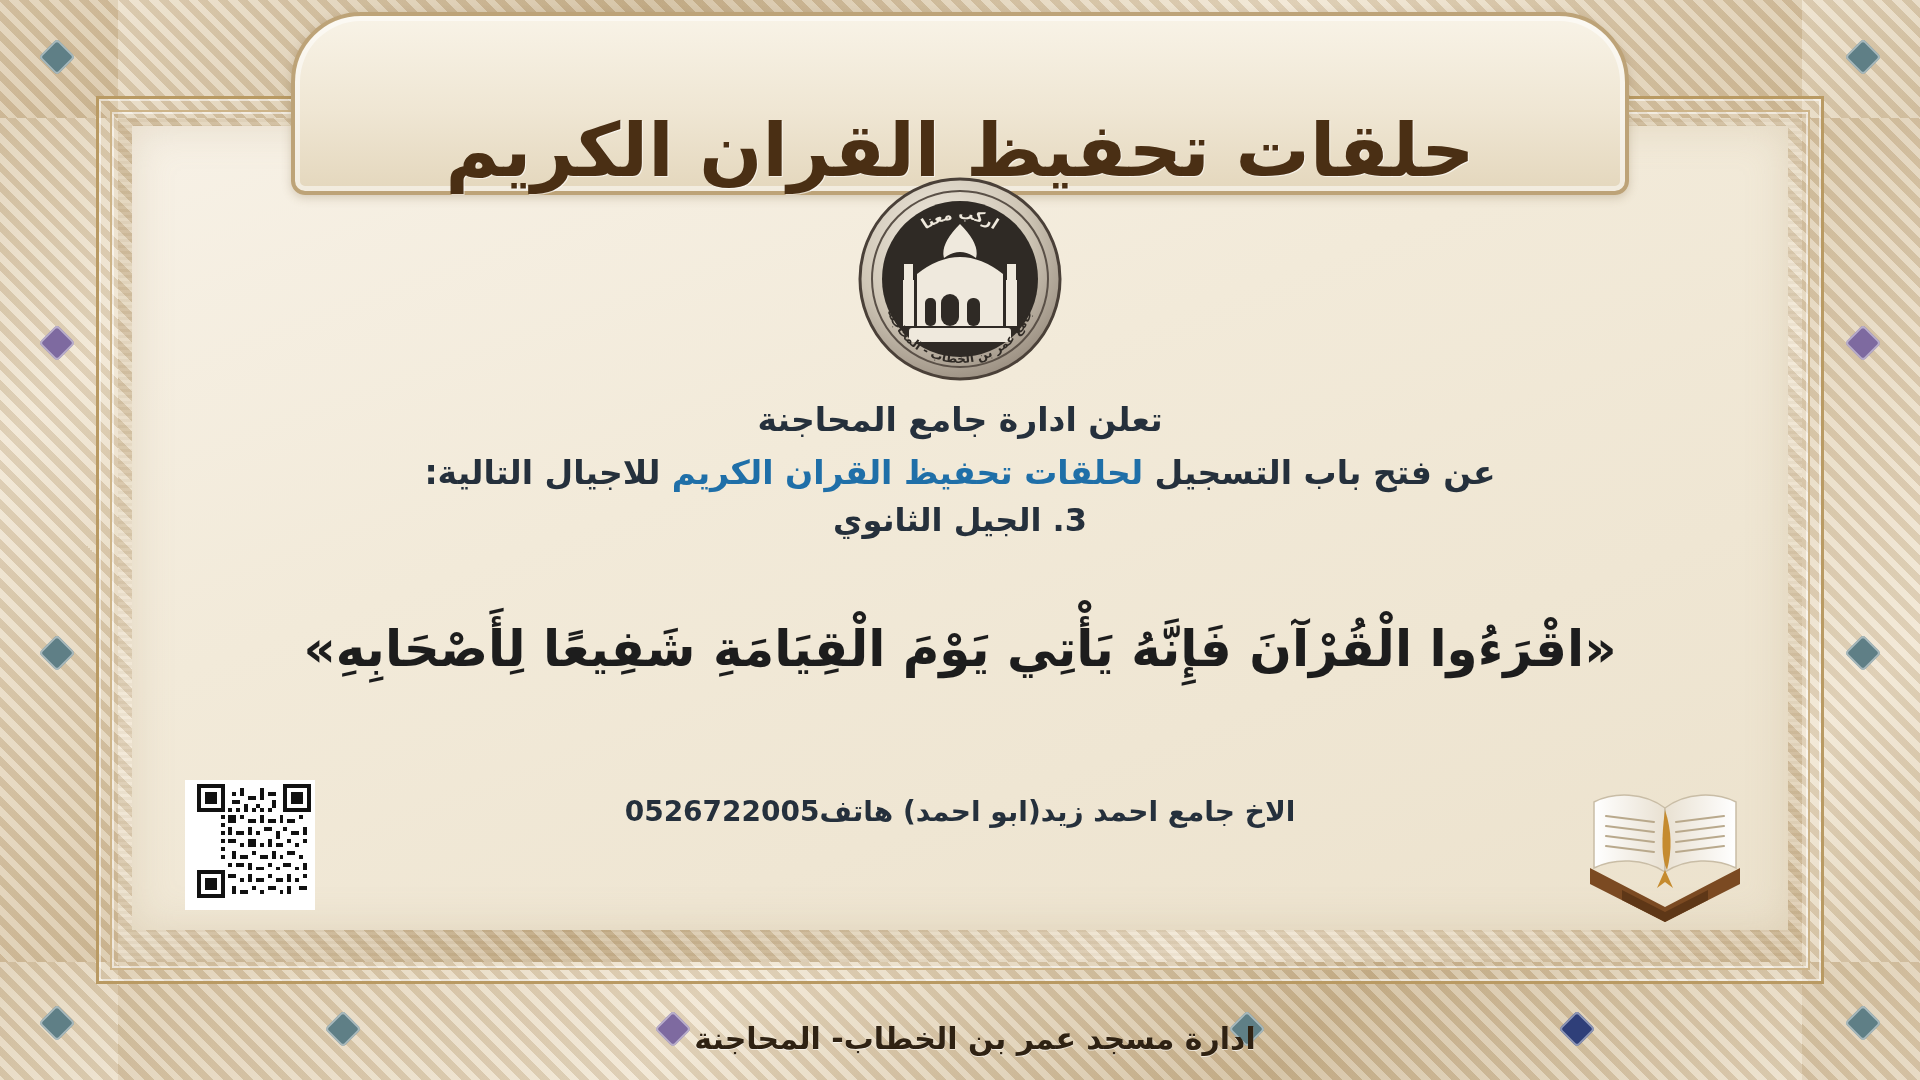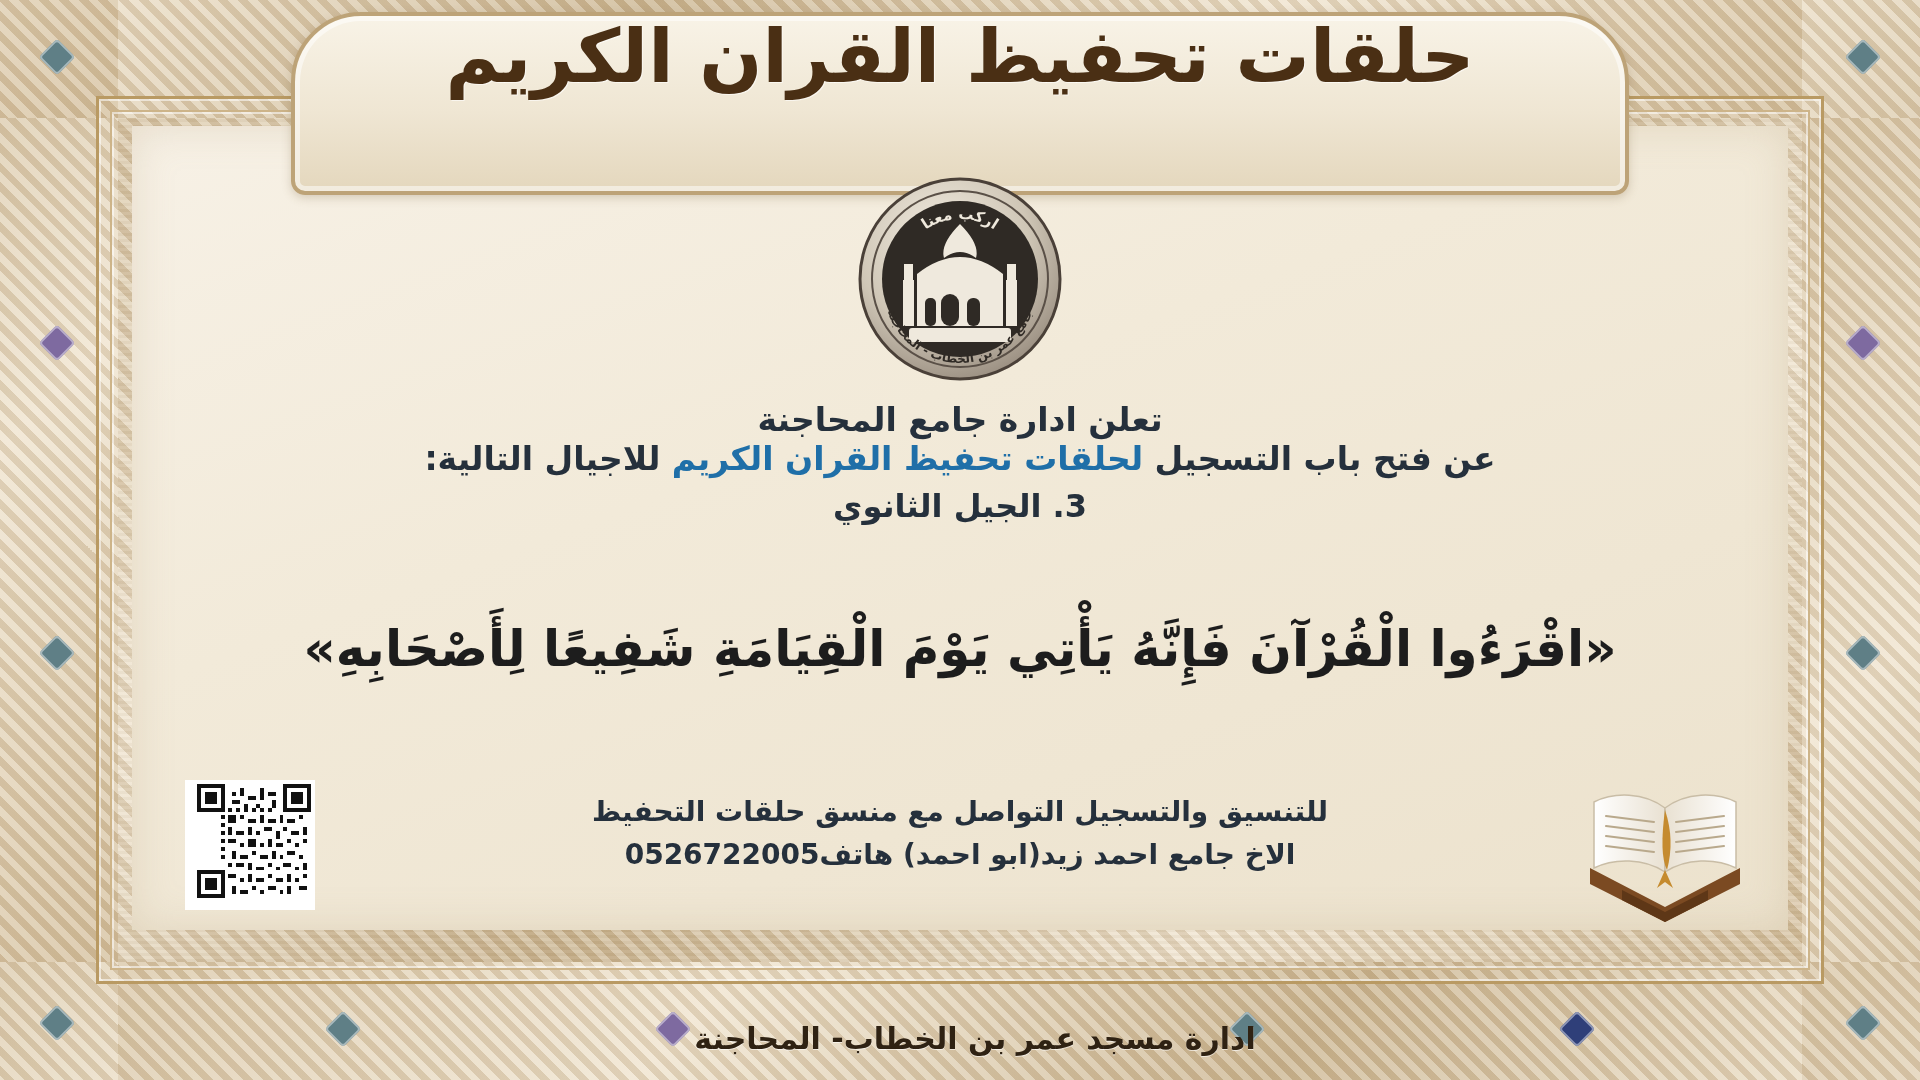--- a/index.html
+++ b/index.html
@@ -78,21 +78,21 @@
     left: 50%;
     transform: translateX(-50%);
     width: 1330px;
     height: 175px;
     background: linear-gradient(180deg, #f8f3e7 0%, #efe6d3 55%, #e4d7bd 100%);
     border: 4px solid #bda madeup;
     border: 4px solid #bda378;
     border-radius: 70px 70px 14px 14px;
     box-shadow: 0 0 0 5px rgba(255,255,255,0.5) inset, 0 3px 10px rgba(120,95,60,0.25);
     display: flex;
-    align-items: flex-start;
+    align-items: flex-end;
     justify-content: center;
   }
   .title-text {
     font-size: 74px;
     font-weight: bold;
     color: #4a2f14;
     letter-spacing: 0px;
     text-shadow: 1px 1px 0 rgba(255,255,255,0.6);
     white-space: nowrap;
     line-height: 1.1;
@@ -114,20 +114,21 @@
     top: 400px;
     left: 140px;
     right: 140px;
     text-align: center;
     color: #2a2a2a;
   }
   .line-1 {
     font-size: 33px;
     font-weight: bold;
     color: #25303c;
+    margin-bottom: 14px;
   }
   .line-2 {
     font-size: 33px;
     font-weight: bold;
     color: #25303c;
     margin-bottom: 9px;
   }
   .line-2 .hl { color: #1f6fa8; }
   .grades {
     font-size: 32px;
@@ -271,21 +272,20 @@
       <span>للاجيال التالية:</span>
     </div>
     <div class="grades">
       <span>3. الجيل الثانوي</span>
     </div>
   </div>
 
   <div class="hadith">«اقْرَءُوا الْقُرْآنَ فَإِنَّهُ يَأْتِي يَوْمَ الْقِيَامَةِ شَفِيعًا لِأَصْحَابِهِ»</div>
 
   <div class="contact">
-    <div>للتنسيق والتسجيل التواصل مع منسق حلقات التحفيظ</div>
     <div>الاخ جامع احمد زيد(ابو احمد) هاتف0526722005</div>
   </div>
 
   <div class="qr">
     <svg viewBox="0 0 29 29" width="114" height="114" shape-rendering="crispEdges" xmlns="http://www.w3.org/2000/svg">
       <rect width="29" height="29" fill="#ffffff"></rect>
       <g fill="#111111">
 
         <rect x="0" y="0" width="7" height="1"></rect>
           <rect x="0" y="6" width="7" height="1"></rect>

